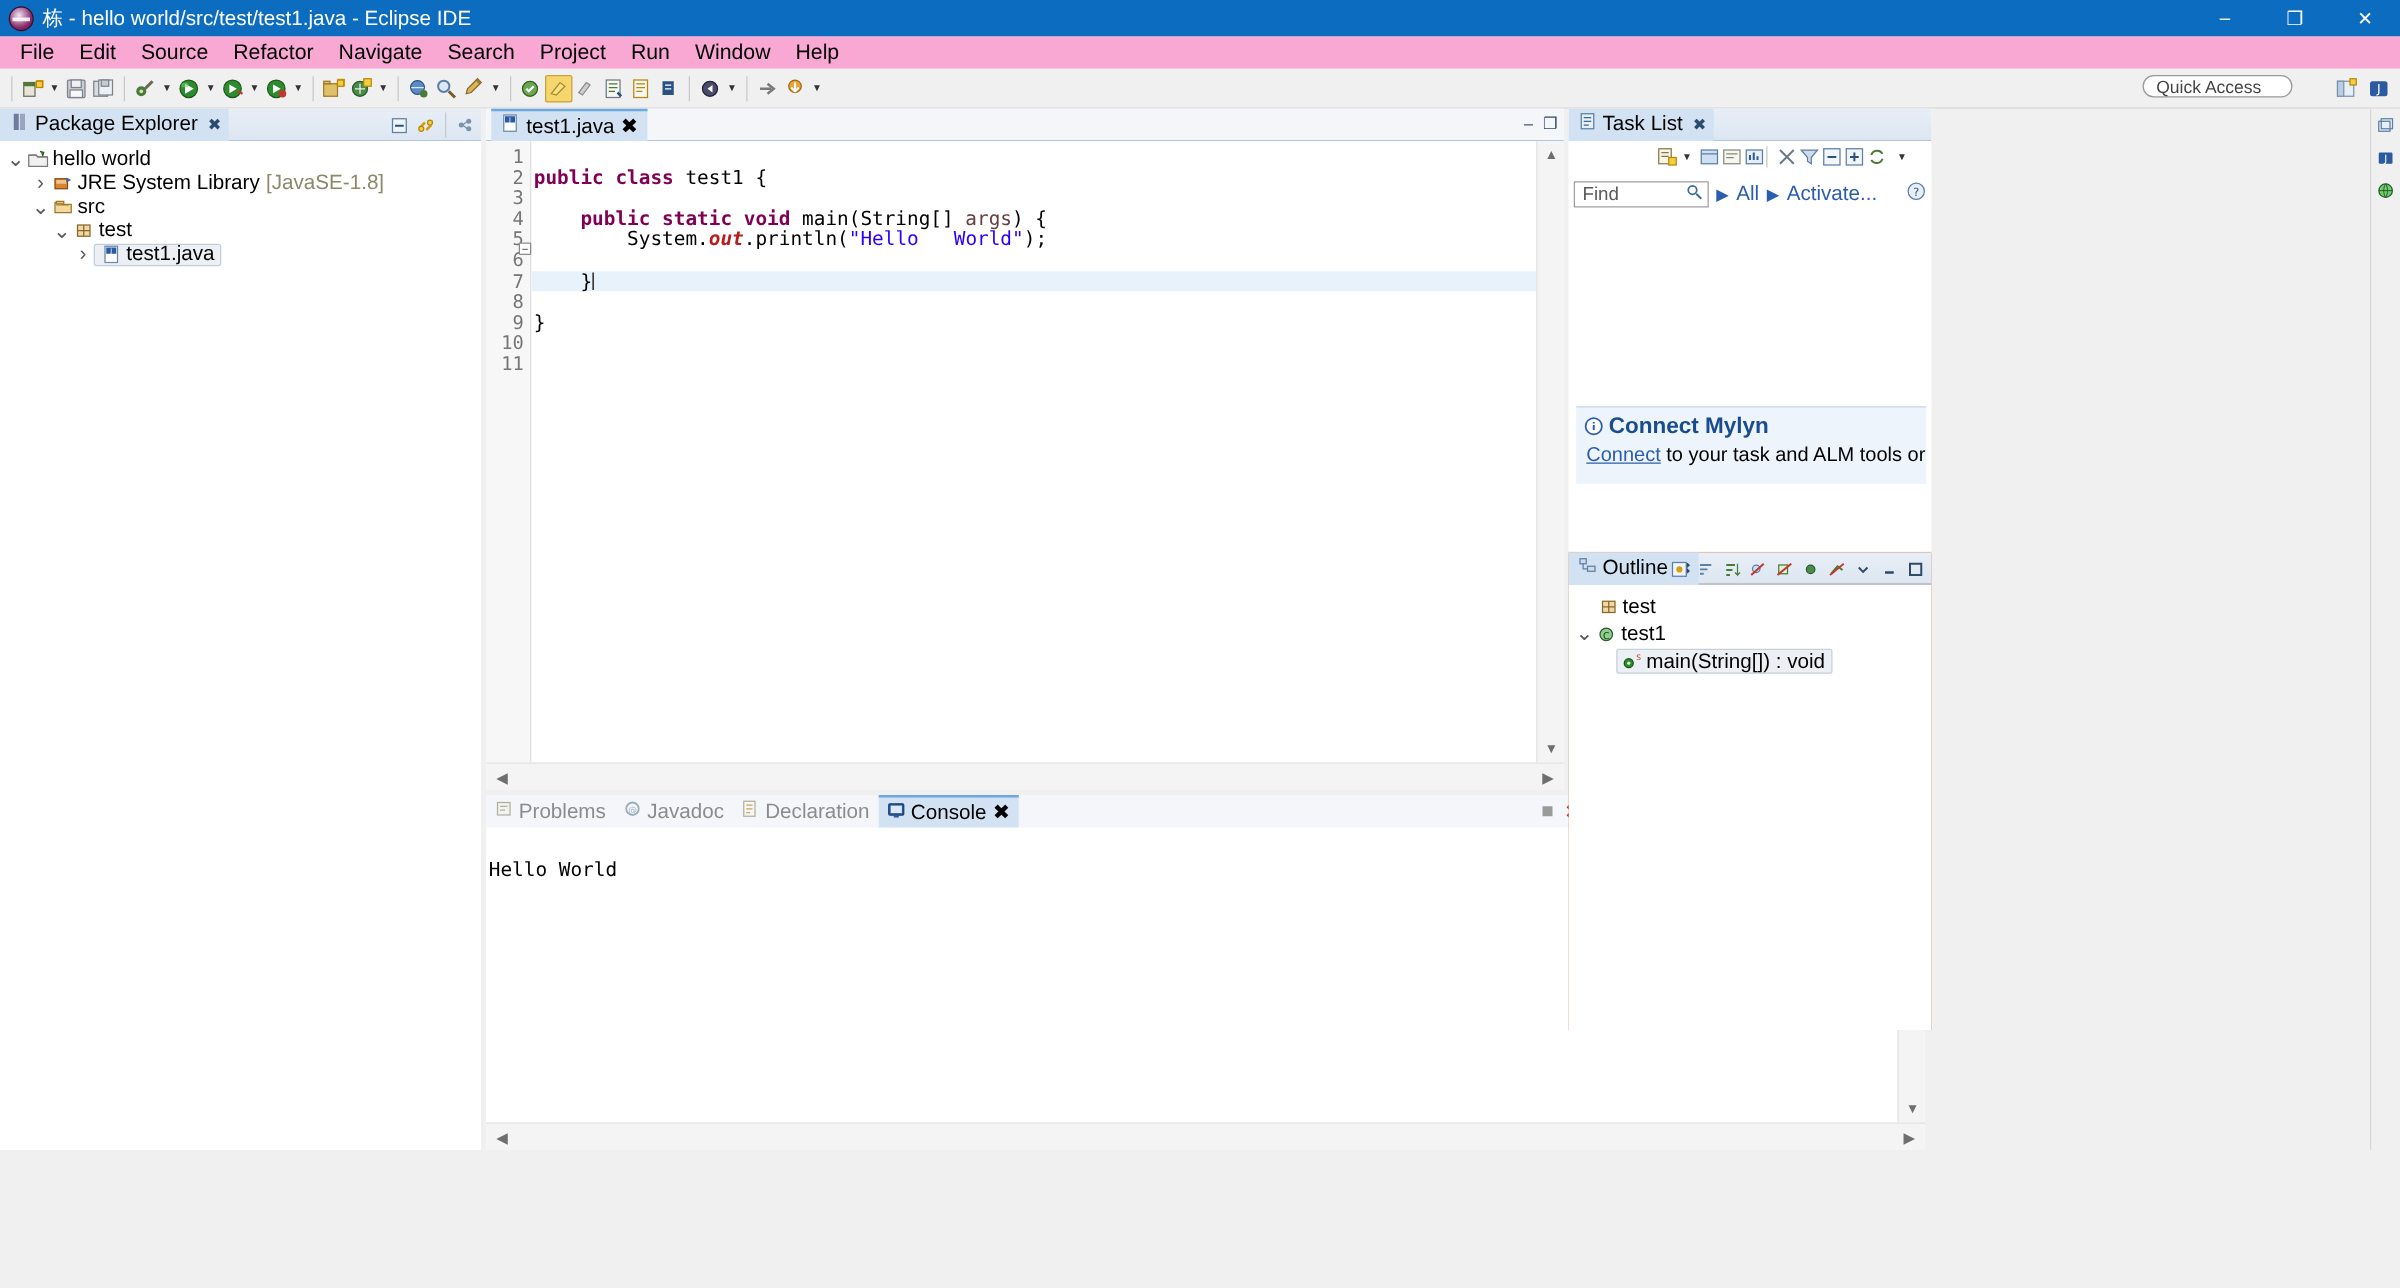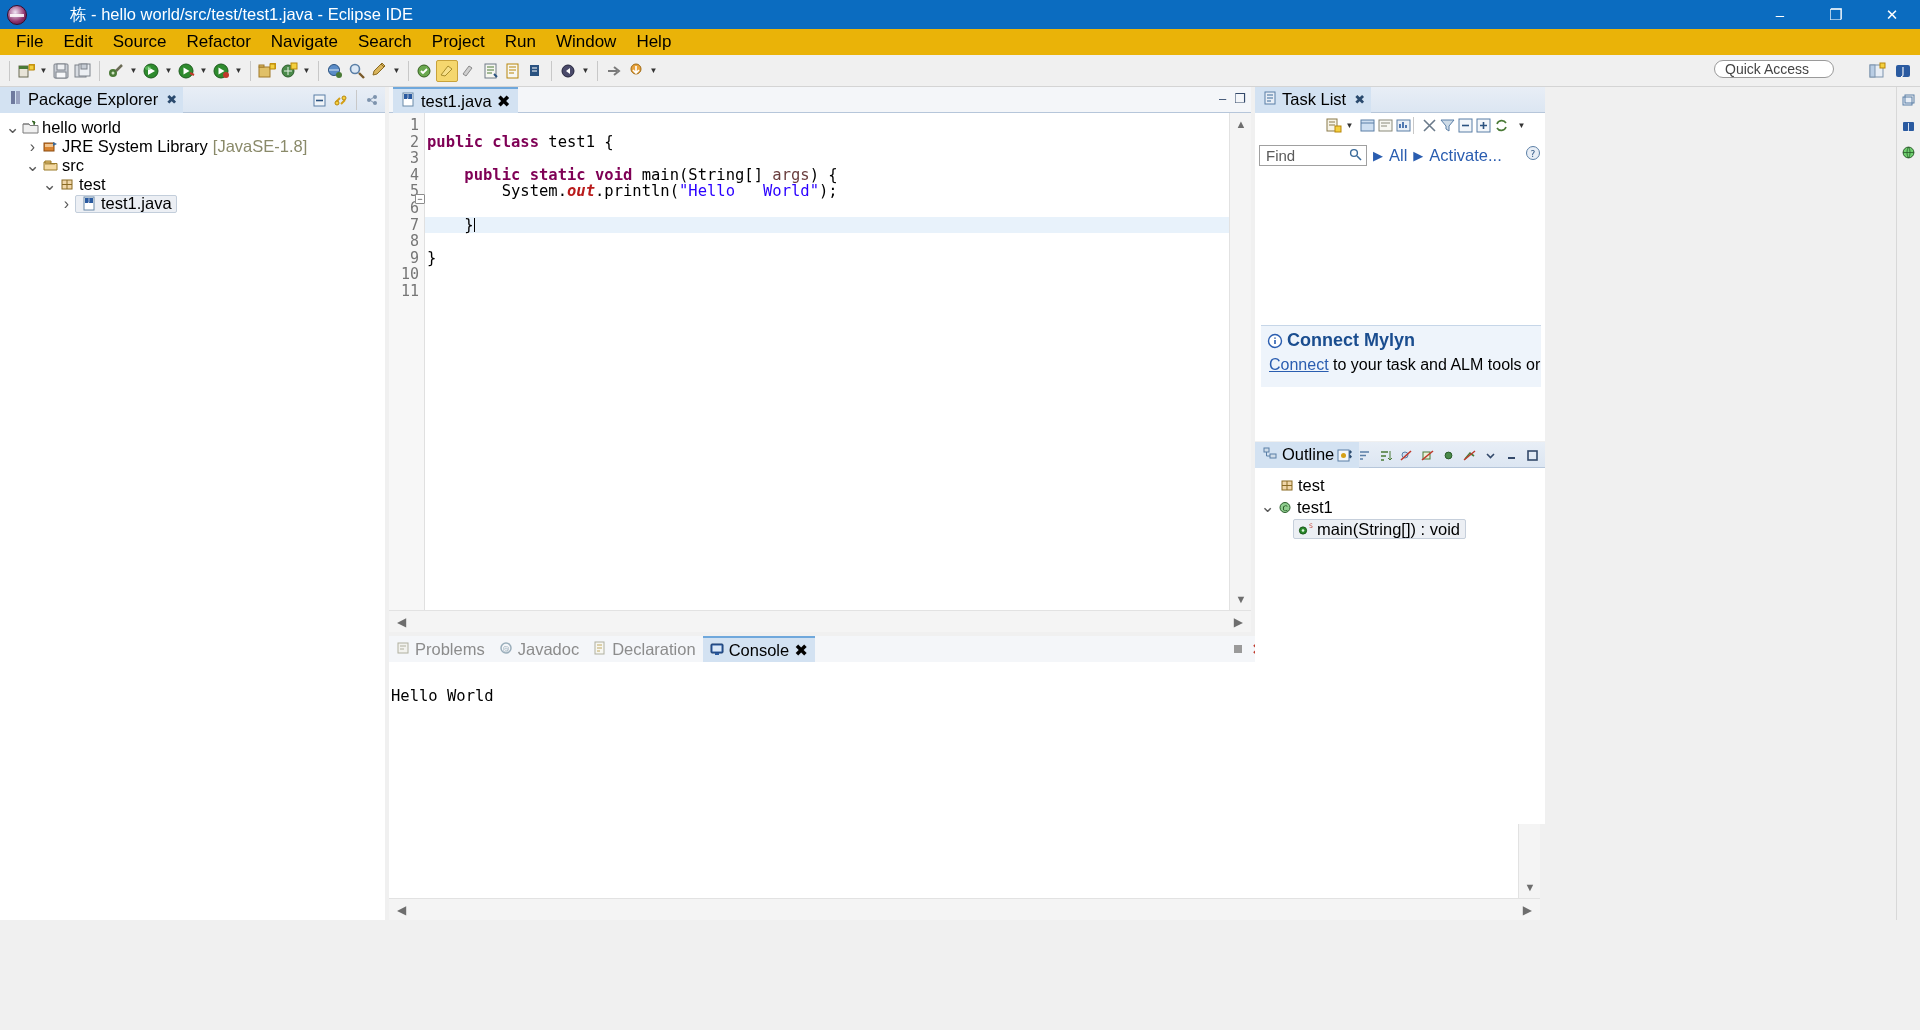--- a/index.html
+++ b/index.html
@@ -28,35 +28,35 @@
     background: radial-gradient(circle at 40% 35%, #f0e6f5 0%, #8a2f6b 60%, #4a1038 100%);
     border: 1px solid #3a0d2c;
     position: relative;
     flex: none;
   }
   #titlebar .appicon::after {
     content: "";
     position: absolute; left: 2px; right: 2px; top: 8px;
     height: 3px; background: #ffffff; opacity: .85;
   }
-  #title-text { white-space: nowrap; margin-left: 36px; }
+  #title-text { white-space: nowrap; }
   #winbtns {
     position: absolute; right: 0; top: 0; height: 29px;
     display: flex; align-items: center;
   }
   #winbtns .wb {
     width: 56px; height: 29px;
     display: flex; align-items: center; justify-content: center;
     color: #fff; font-size: 15px;
   }
 
   
   #menubar {
     height: 26px;
-    background: #eab308;
+    background: #f9a8d4;
     display: flex;
     align-items: center;
     padding-left: 6px;
     font-size: 17px;
     color: #000;
   }
   #menubar .mi { padding: 2px 10px; white-space: nowrap; }
 
   
   #toolbar {

